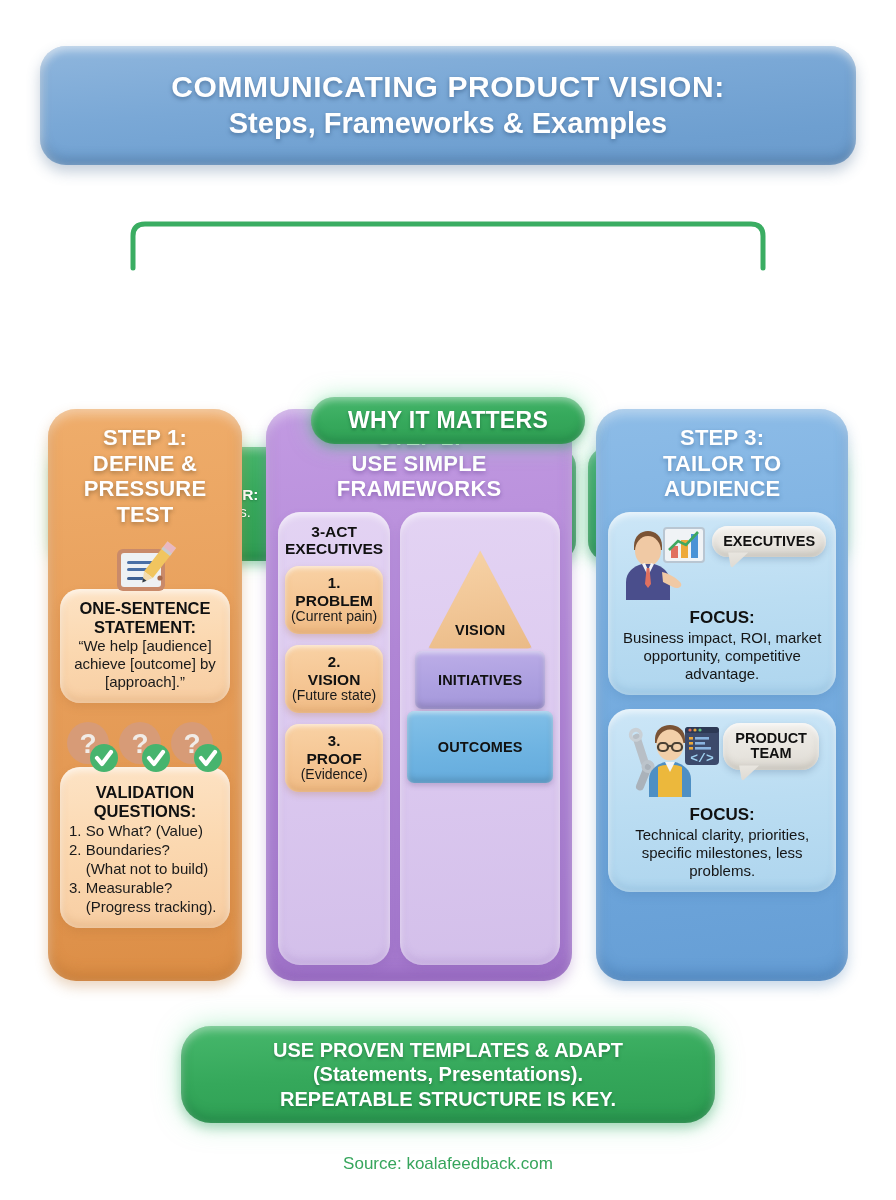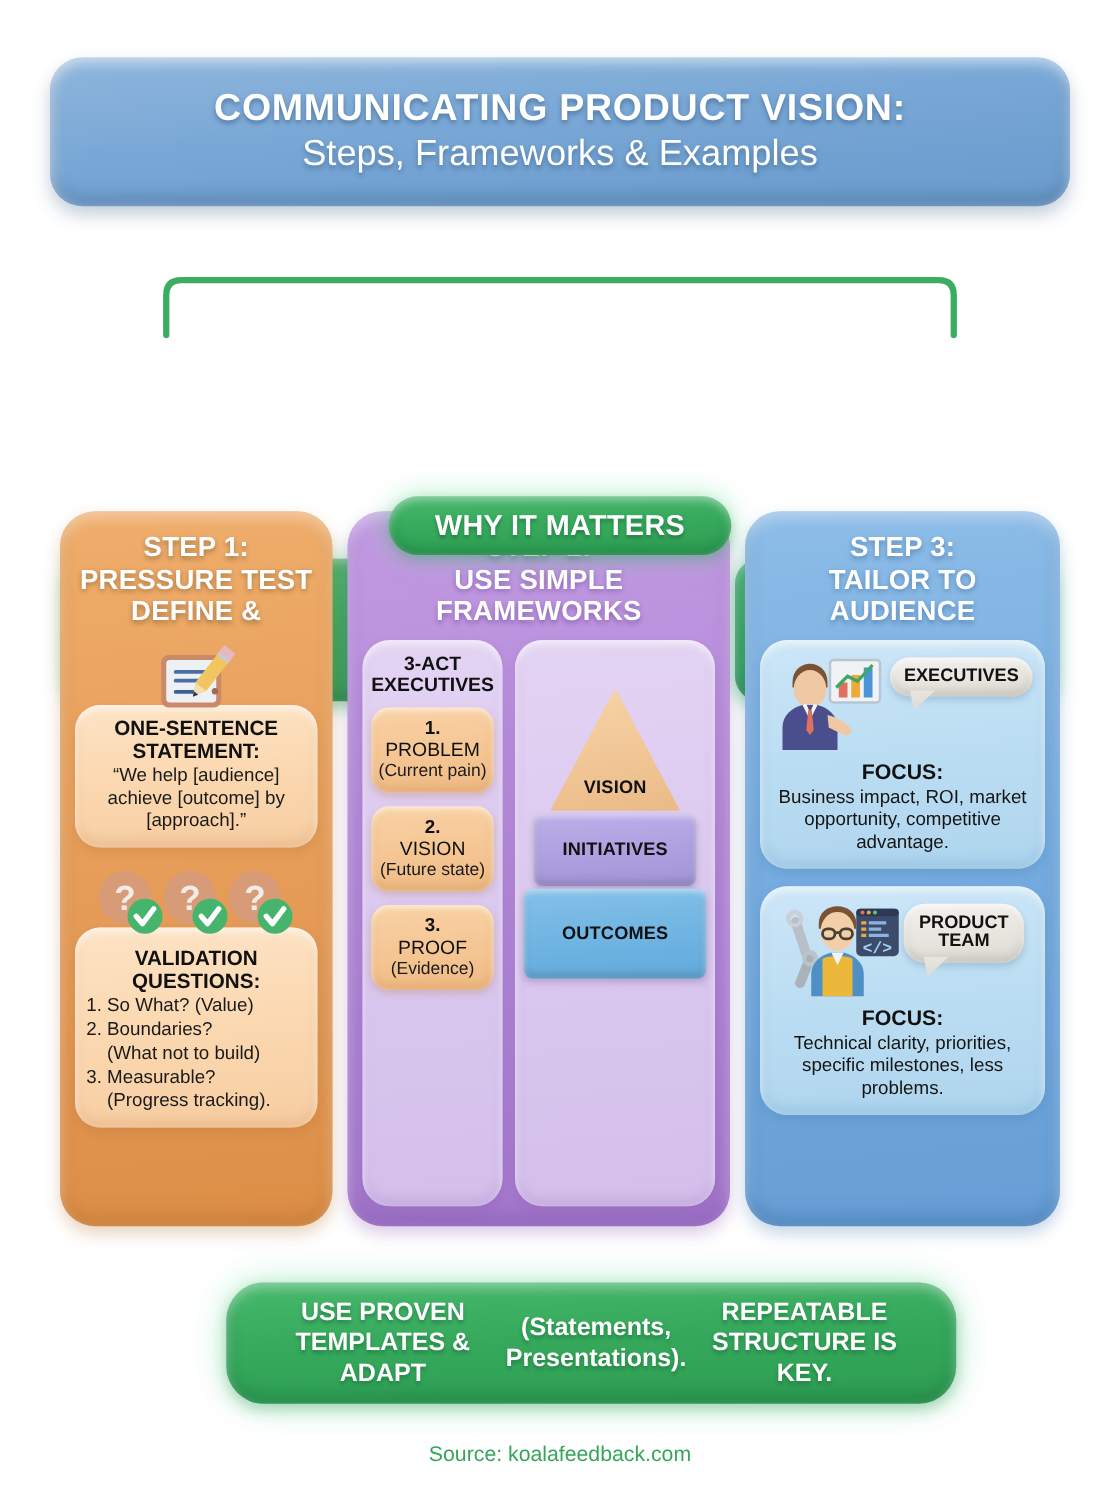--- a/index.html
+++ b/index.html
@@ -47,21 +47,21 @@
     font-weight: bold;
     letter-spacing: 0.6px;
     text-transform: uppercase;
     text-shadow: 0 2px 4px rgba(45,80,120,0.55);
     line-height: 1.12;
     text-align: center;
   }
   .title-line2 {
     color: #ffffff;
     font-size: 29px;
-    font-weight: normal;
+    font-weight: bold;
     text-shadow: 0 2px 4px rgba(45,80,120,0.55);
     line-height: 1.2;
     text-align: center;
     margin-top: 2px;
   }
 
   
   .why-wrap {
     position: absolute;
     left: 0;
@@ -149,21 +149,21 @@
     text-shadow: 0 1px 2px rgba(22,95,52,0.42);
   }
 
   
   .steps {
     position: absolute;
     left: 48px;
     top: 409px;
     width: 800px;
     display: flex;
-    gap: 12px;
+    gap: 24px;
   }
   .step-col {
     flex: 1;
     border-radius: 28px;
     padding: 16px 12px 16px;
     display: flex;
     flex-direction: column;
     align-items: center;
   }
   .step-col.orange {
@@ -296,21 +296,21 @@
   .act-box:last-child { margin-bottom: 0; }
   .act-num {
     color: #111111;
     font-size: 15px;
     font-weight: bold;
     line-height: 1.1;
   }
   .act-name {
     color: #111111;
     font-size: 15.5px;
-    font-weight: normal;
+    font-weight: bold;
     line-height: 1.1;
     text-transform: uppercase;
   }
   .act-sub {
     color: #1a1a1a;
     font-size: 14px;
     line-height: 1.1;
   }
 
   
@@ -434,31 +434,31 @@
     line-height: 1.2;
     text-align: center;
     margin-top: 1px;
   }
 
   
   .footer-banner {
     position: absolute;
     left: 181px;
     top: 1026px;
-    width: 584px;
+    width: 534px;
     height: 97px;
     border-radius: 30px;
     background: linear-gradient(177deg, #47b86c 0%, #35a85b 48%, #2d9d52 100%);
     box-shadow:
       inset 0 4px 9px rgba(255,255,255,0.42),
       inset 0 -7px 12px rgba(20,105,55,0.40),
       0 5px 11px rgba(45,140,85,0.30),
       0 0 26px rgba(110,225,155,0.50);
     display: flex;
-    flex-direction: row;
+    flex-direction: column;
     align-items: center;
     justify-content: center;
     padding: 6px 29px;
   }
   .footer-line {
     color: #ffffff;
     font-size: 20px;
     font-weight: bold;
     line-height: 1.22;
     text-align: center;
@@ -562,22 +562,22 @@
       </div>
 
     </div>
   </div>
 
   <div class="steps">
 
     <div class="step-col orange">
       <div class="step-title">
         <div>STEP 1:</div>
+        <div>DEFINE &amp;</div>
         <div>PRESSURE TEST</div>
-        <div>DEFINE &amp;</div>
       </div>
 
       <div class="icon-row">
         <svg width="76" height="62" viewBox="0 0 76 62">
           <rect x="10" y="12" width="48" height="42" rx="6" fill="#c98a6a"></rect>
           <rect x="14" y="16" width="40" height="34" rx="3" fill="#eef1f4"></rect>
           <rect x="20" y="24" width="26" height="3" rx="1.5" fill="#4a6fa5"></rect>
           <rect x="20" y="31" width="26" height="3" rx="1.5" fill="#4a6fa5"></rect>
           <rect x="20" y="40" width="20" height="3" rx="1.5" fill="#3c5f92"></rect>
           <circle cx="53" cy="41" r="2.6" fill="#a86a4c"></circle>

